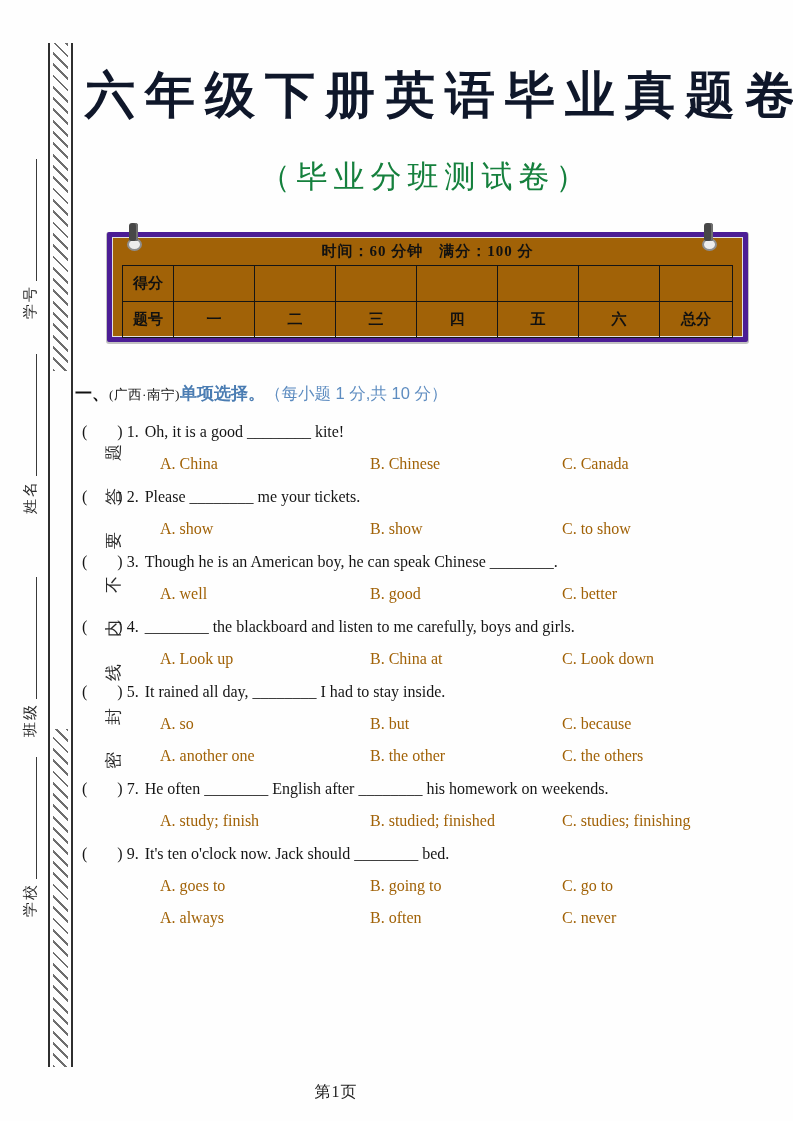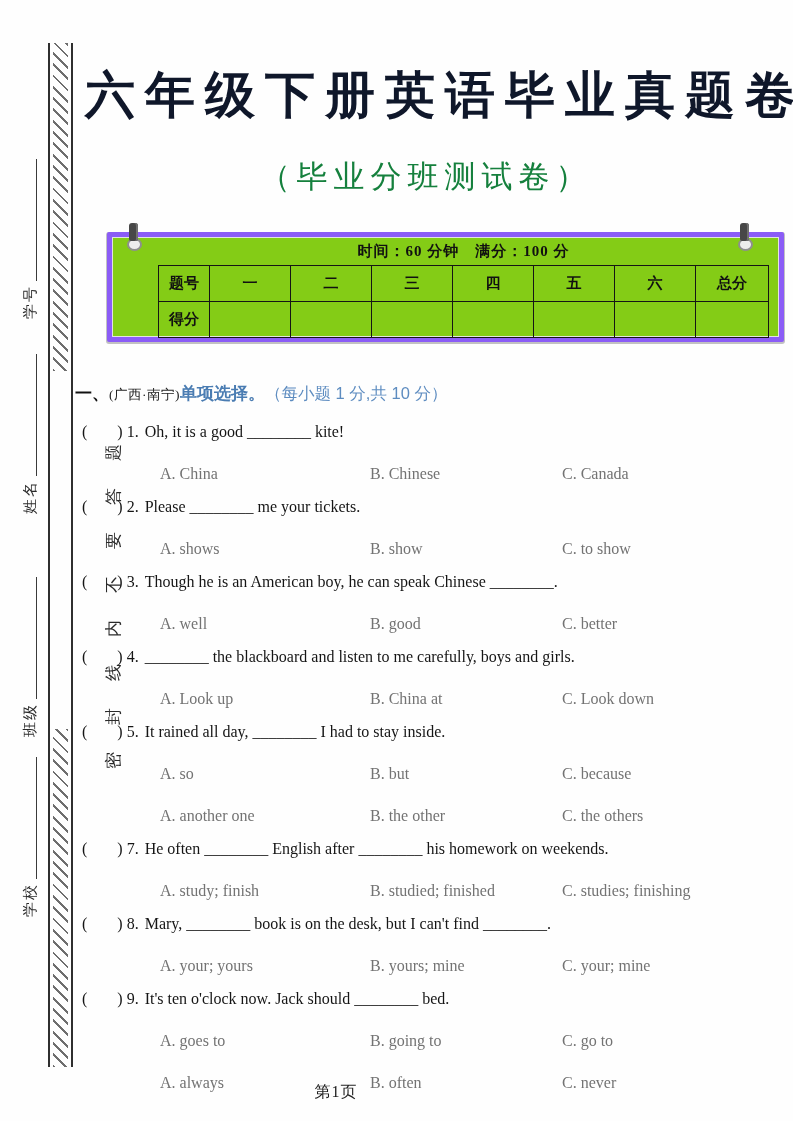--- a/index.html
+++ b/index.html
@@ -42,23 +42,22 @@
     font-size:50px;font-weight:bold;letter-spacing:10px;padding-left:10px;
     color:#0f172a;white-space:nowrap;
   }
   .sub-title{
     position:absolute;left:75px;top:156px;width:690px;text-align:center;
     font-size:31px;letter-spacing:6px;padding-left:6px;color:#15803d;white-space:nowrap;
   }
   
   .board{
     position:absolute;left:107px;top:232px;width:631px;height:100px;
-    background:#84cc16;border:5px solid #8b5cf6;border-radius:2px;
+    background:#a16207;border:5px solid #4c1d95;border-radius:2px;
     box-shadow:0 1px 0 1px #c2c2c2, inset 0 0 0 1px #e2e2e2;
-    padding-left:36px;
   }
   .board-time{
     margin-top:5px;text-align:center;font-weight:bold;font-size:15px;
     letter-spacing:1px;color:#111;
   }
   table.score{
     border-collapse:collapse;margin:4px auto 0;table-layout:fixed;
   }
   table.score td{
     border:1.6px solid #151515;height:35px;text-align:center;
@@ -81,21 +80,21 @@
   .section-heading{
     height:30px;line-height:30px;font-size:17px;margin-bottom:7px;white-space:nowrap;margin-top:15px;
   }
   .sec-num{font-weight:bold;color:#111;}
   .sec-src{font-size:13.5px;color:#222;letter-spacing:0.5px;}
   .sec-title{font-weight:bold;color:#4a7cb2;}
   .sec-note{color:#5d8cc0;font-size:16.5px;font-family:"Liberation Sans","DejaVu Sans",sans-serif;}
   .q-stem{height:33px;line-height:33px;font-size:16px;padding-left:7px;white-space:nowrap;color:#151515;}
   .q-stem .gap{display:inline-block;width:30px;}
   .q-stem .qnum{padding:0 6px 0 4px;}
-  .q-opts{height:32px;line-height:32px;position:relative;font-size:16px;color:#737373;margin-top:10px;}
+  .q-opts{height:32px;line-height:32px;position:relative;font-size:16px;color:#a16207;}
   .opt{position:absolute;white-space:nowrap;}
   .opt-a{left:85px;}
   .opt-b{left:295px;}
   .opt-c{left:487px;}
   
   .footer{
     position:absolute;left:0;top:1082px;width:672px;text-align:center;
     font-size:16px;color:#1d1d1d;letter-spacing:1px;
   }
 </style>
@@ -135,61 +134,61 @@
     <span class="ring"></span>
       <span class="pbody"></span>
   </div>
   <div class="pin pin-right">
     <span class="ring"></span>
       <span class="pbody"></span>
   </div>
   <div class="board-time">时间：60 分钟　满分：100 分</div>
   <table class="score">
     <tbody>
+        <tr>
+          <td style="width: 50px;">得分</td>
+          <td style="width: 80px;"></td>
+          <td style="width: 80px;"></td>
+          <td style="width: 80px;"></td>
+          <td style="width: 80px;"></td>
+          <td style="width: 80px;"></td>
+          <td style="width: 80px;"></td>
+          <td style="width: 72px;"></td>
+        </tr>
         <tr>
           <td style="width: 50px;">题号</td>
           <td style="width: 80px;">一</td>
           <td style="width: 80px;">二</td>
           <td style="width: 80px;">三</td>
           <td style="width: 80px;">四</td>
           <td style="width: 80px;">五</td>
           <td style="width: 80px;">六</td>
           <td style="width: 72px;">总分</td>
         </tr>
-        <tr>
-          <td style="width: 50px;">得分</td>
-          <td style="width: 80px;"></td>
-          <td style="width: 80px;"></td>
-          <td style="width: 80px;"></td>
-          <td style="width: 80px;"></td>
-          <td style="width: 80px;"></td>
-          <td style="width: 80px;"></td>
-          <td style="width: 72px;"></td>
-        </tr>
       </tbody>
   </table>
 </div>
 
 <div class="questions">
   <div class="section-heading">
     <span class="sec-num">一、</span><span class="sec-src">(广西·南宁)</span><span class="sec-title">单项选择。</span><span class="sec-note">（每小题 1 分,共 10 分）</span>
   </div>
   <div>
       <div class="q">
         <div class="q-stem"><span>(</span><span class="gap"></span><span>)</span><span class="qnum">1.</span><span>Oh, it is a good ________ kite!</span></div>
         <div class="q-opts">
           <span class="opt opt-a">A. China</span>
           <span class="opt opt-b">B. Chinese</span>
           <span class="opt opt-c">C. Canada</span>
         </div>
       </div>
       <div class="q">
         <div class="q-stem"><span>(</span><span class="gap"></span><span>)</span><span class="qnum">2.</span><span>Please ________ me your tickets.</span></div>
         <div class="q-opts">
-          <span class="opt opt-a">A. shows</span>
+          <span class="opt opt-a">A. show</span>
           <span class="opt opt-b">B. show</span>
           <span class="opt opt-c">C. to show</span>
         </div>
       </div>
       <div class="q">
         <div class="q-stem"><span>(</span><span class="gap"></span><span>)</span><span class="qnum">3.</span><span>Though he is an American boy, he can speak Chinese ________.</span></div>
         <div class="q-opts">
           <span class="opt opt-a">A. well</span>
           <span class="opt opt-b">B. good</span>
           <span class="opt opt-c">C. better</span>
@@ -220,28 +219,20 @@
       </div>
       <div class="q">
         <div class="q-stem"><span>(</span><span class="gap"></span><span>)</span><span class="qnum">7.</span><span>He often ________ English after ________ his homework on weekends.</span></div>
         <div class="q-opts">
           <span class="opt opt-a">A. study; finish</span>
           <span class="opt opt-b">B. studied; finished</span>
           <span class="opt opt-c">C. studies; finishing</span>
         </div>
       </div>
       <div class="q">
-        <div class="q-stem"><span>(</span><span class="gap"></span><span>)</span><span class="qnum">8.</span><span>Mary, ________ book is on the desk, but I can't find ________.</span></div>
-        <div class="q-opts">
-          <span class="opt opt-a">A. your; yours</span>
-          <span class="opt opt-b">B. yours; mine</span>
-          <span class="opt opt-c">C. your; mine</span>
-        </div>
-      </div>
-      <div class="q">
         <div class="q-stem"><span>(</span><span class="gap"></span><span>)</span><span class="qnum">9.</span><span>It's ten o'clock now. Jack should ________ bed.</span></div>
         <div class="q-opts">
           <span class="opt opt-a">A. goes to</span>
           <span class="opt opt-b">B. going to</span>
           <span class="opt opt-c">C. go to</span>
         </div>
       </div>
       <div class="q">
         <div class="q-opts">
           <span class="opt opt-a">A. always</span>

